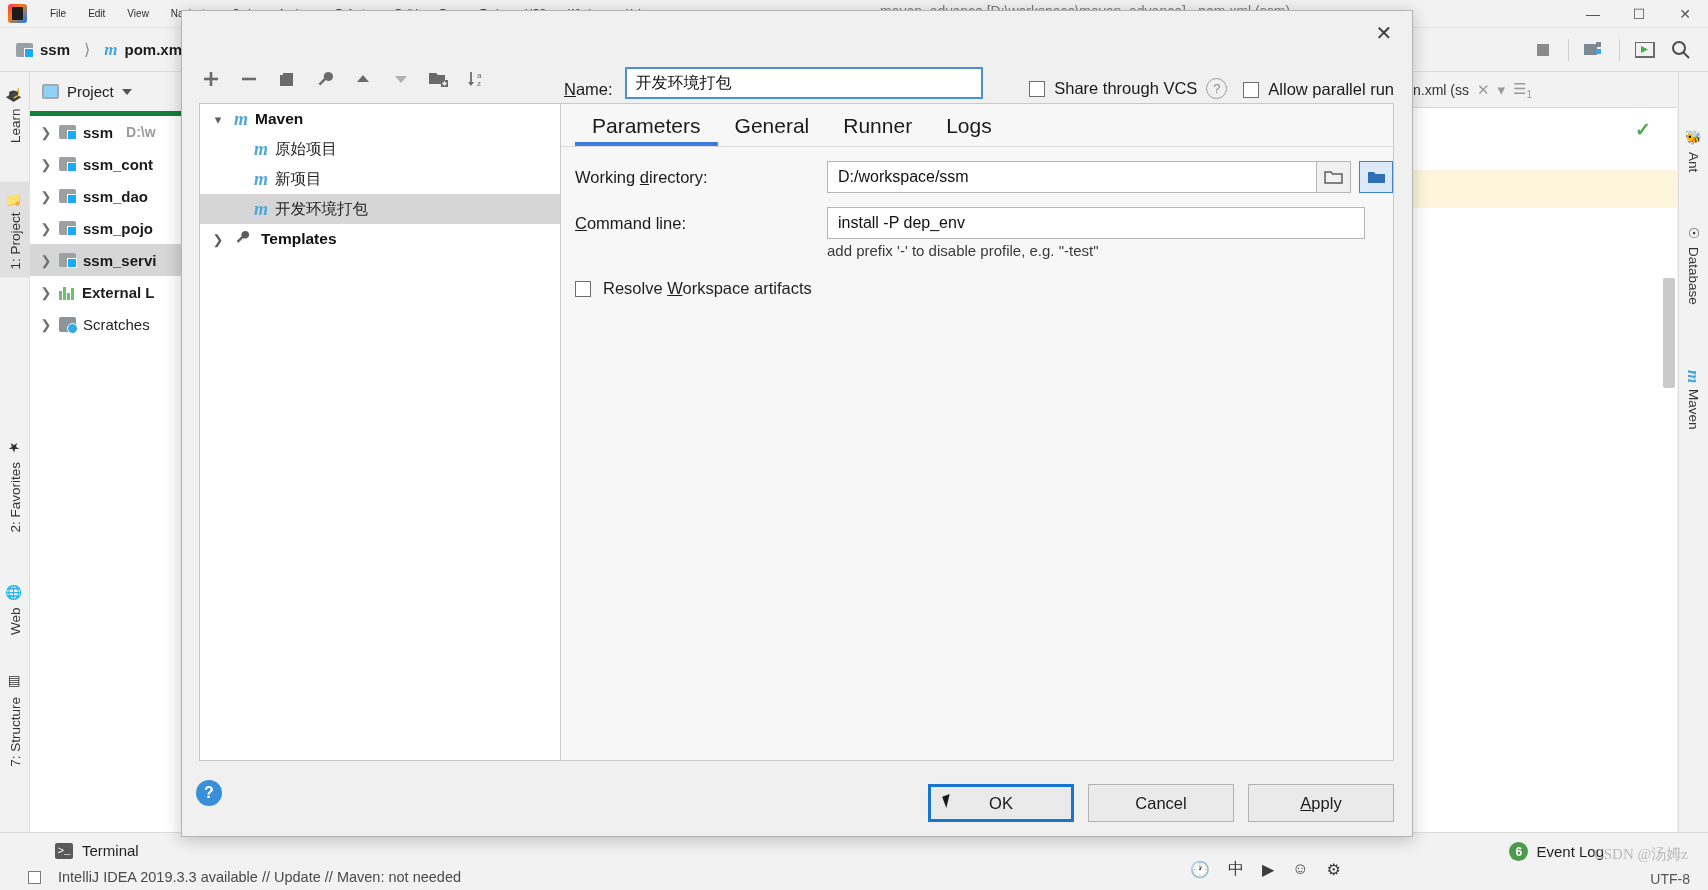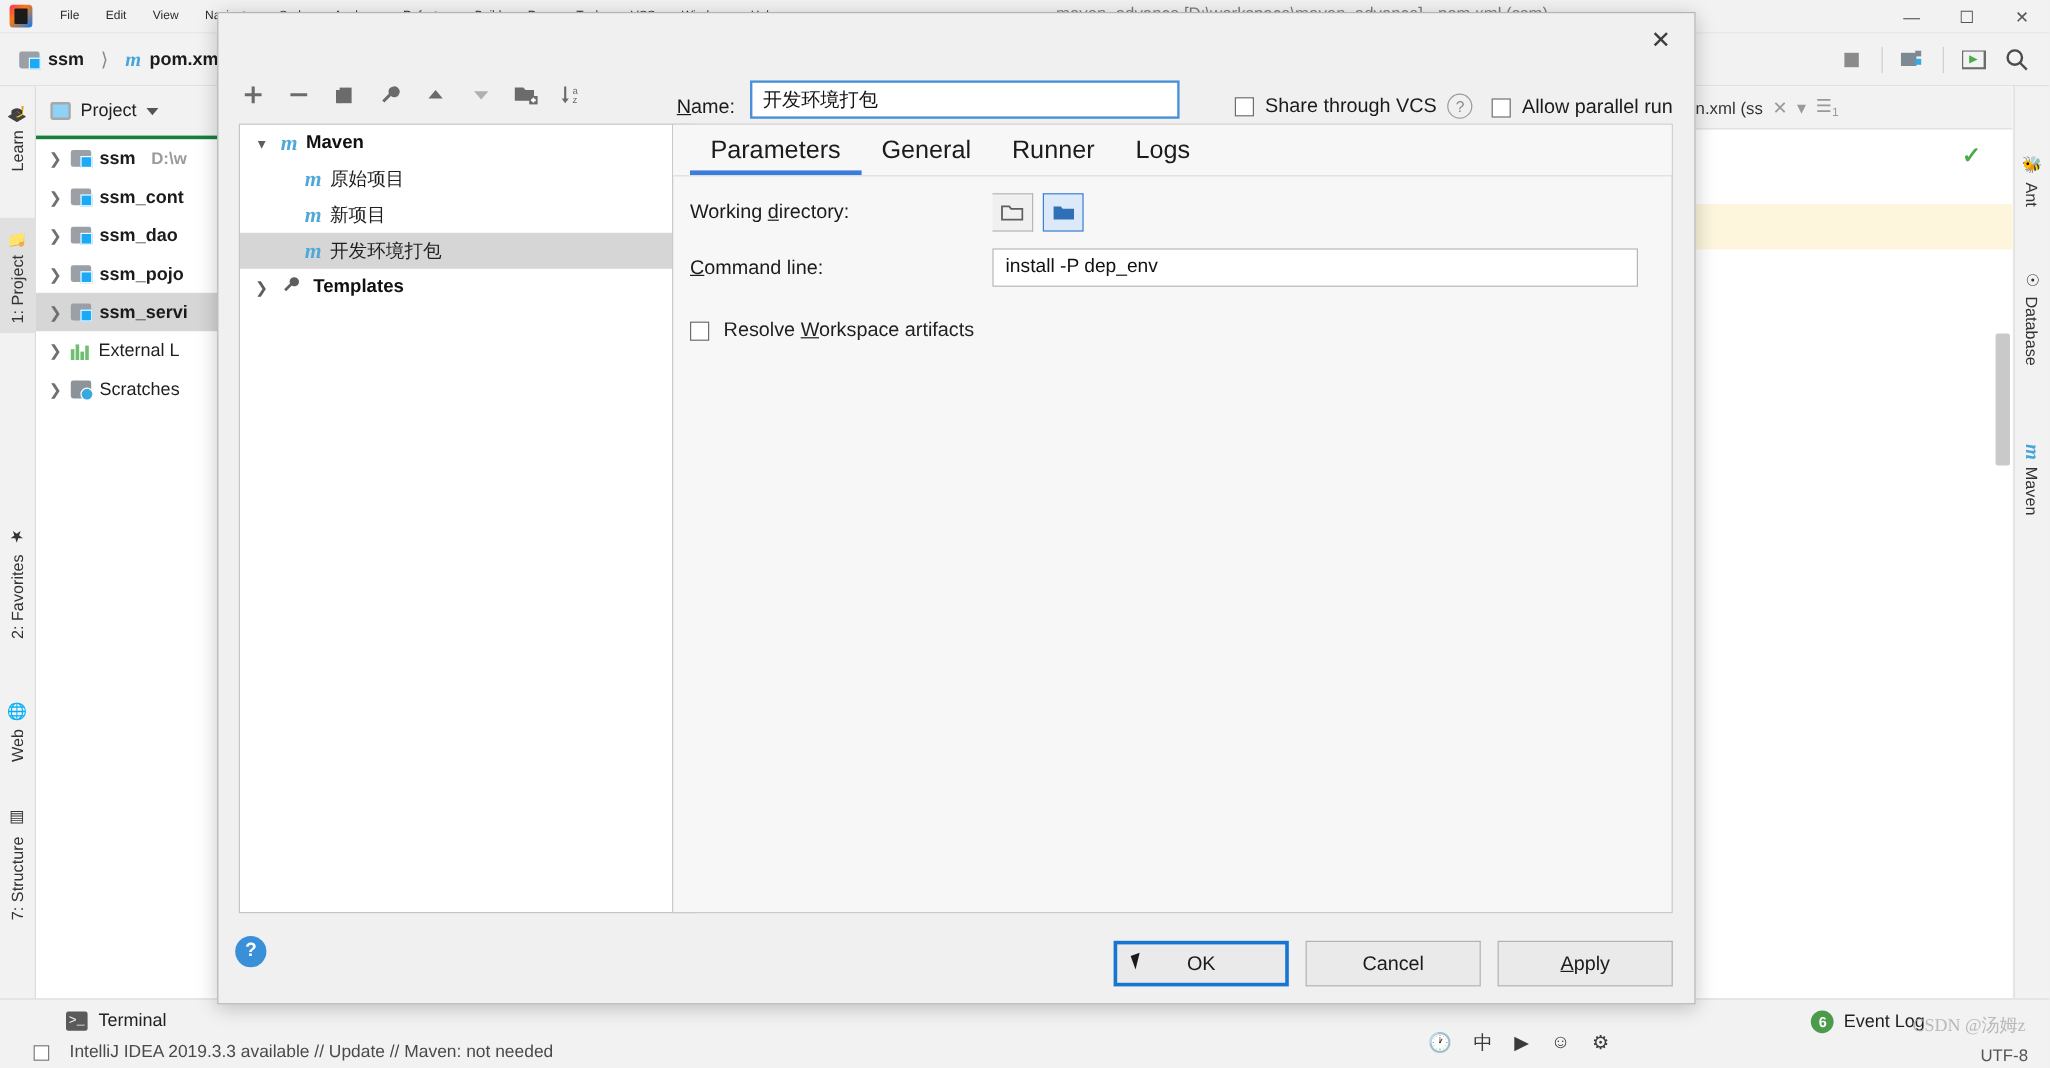--- a/index.html
+++ b/index.html
@@ -81,21 +81,21 @@
     padding:8px 0; white-space:nowrap;
   }
 
   
   .projpanel{
     position:absolute; top:72px; left:30px; width:182px; bottom:58px;
     background:#fff; border-right:1px solid #d6d6d6;
   }
   .projhead{
     height:44px; background:#f2f2f2; display:flex; align-items:center; gap:8px;
-    padding-left:12px; border-bottom:3px solid #15803d;
+    padding-left:12px; border-bottom:5px solid #15803d;
   }
   .proj-ic{ width:17px;height:15px;background:#8fd2f7;border:2px solid #a8a8a8;border-radius:2px;flex:none;}
   .projhead .t{ font-size:15px;color:#222;}
   .caret-d{ width:0;height:0;border-left:5px solid transparent;border-right:5px solid transparent;border-top:6px solid #555;}
 
   .trow{ height:32px; display:flex; align-items:center; gap:7px; padding-left:10px; font-size:15px; white-space:nowrap; overflow:hidden;}
   .trow.sel{ background:#d6d6d6; }
   .chev{ width:12px; color:#707070; font-size:13px; flex:none; text-align:center;}
   .tname{ font-weight:bold; color:#1b1b1b;}
   .tpath{ color:#9b9b9b; font-weight:bold; margin-left:6px; font-size:14px;}
@@ -354,21 +354,21 @@
       <span class="tname">ssm_servi</span>
     </div>
     <div class="trow">
       <span class="chev">❯</span>
       <span class="lib-ic">
         <i style="height:9px"></i>
           <i style="height:13px"></i>
           <i style="height:7px"></i>
           <i style="height:12px"></i>
       </span>
-      <span style="font-weight:normal">External L</span>
+      <span style="font-weight:bold">External L</span>
     </div>
     <div class="trow">
       <span class="chev">❯</span>
       <span class="scr-ic"></span>
       <span style="font-weight:normal">Scratches</span>
     </div>
   </div>
 
   <div class="editor">
     <div class="edtabs">
@@ -527,38 +527,40 @@
       </div>
       <div class="dtab">
         <span>Logs</span>
       </div>
     </div>
     <div class="tabline"></div>
 
     <div class="form">
       <div class="frow">
         <span class="flabel">Working <u>d</u>irectory:</span>
+        <input class="finput wide" value="D:/workspace/ssm" style="">
         <div class="fbrowse">
           <svg width="19" height="15">
               <path d="M1 2h6l1.6 2H18v9H1z" fill="none" stroke="#5e5e5e" stroke-width="1.5"></path>
             </svg>
         </div>
         <div class="fbrowse2">
           <svg width="19" height="15">
               <path d="M1 2h6l1.6 2H18v9H1z" fill="#2f6fb5"></path>
             </svg>
         </div>
       </div>
 
       <div class="frow">
         <span class="flabel"><u>C</u>ommand line:</span>
         <input class="finput" style="margin-right: 28px;" value="install -P dep_env">
       </div>
 
 
+      <div class="hint">add prefix '-' to disable profile, e.g. "-test"</div>
 
       <div class="cbrow">
         <span class="cbx"></span>
         <span>Resolve <u>W</u>orkspace artifacts</span>
       </div>
     </div>
   </div>
 
   <div class="btnrow">
     <div class="btn primary">OK</div>

